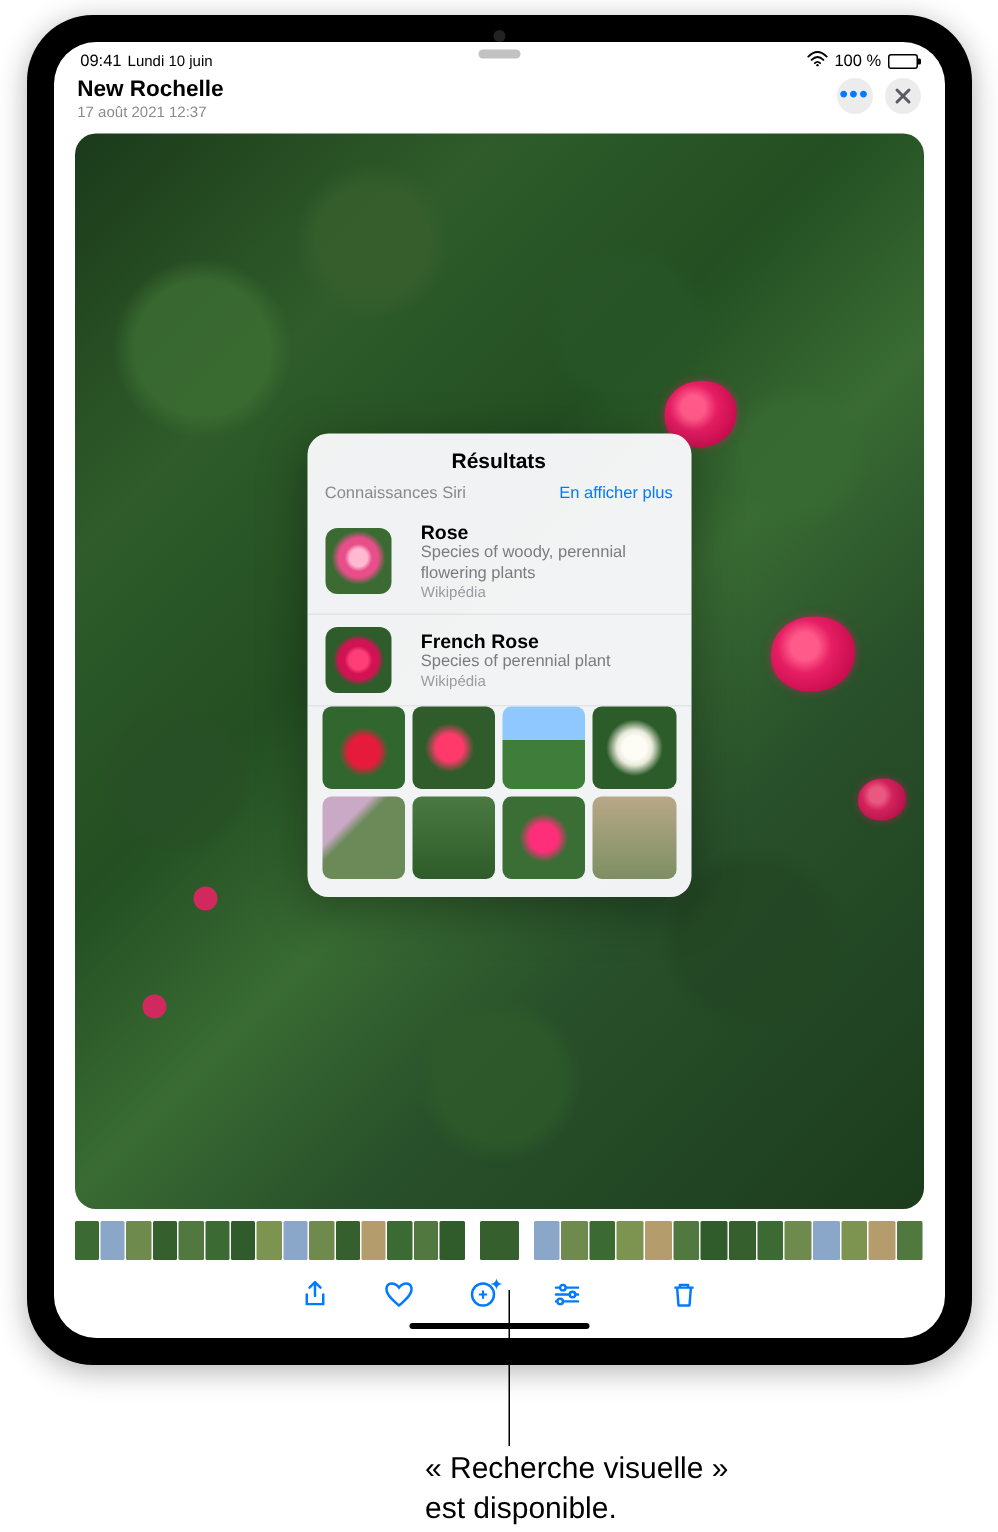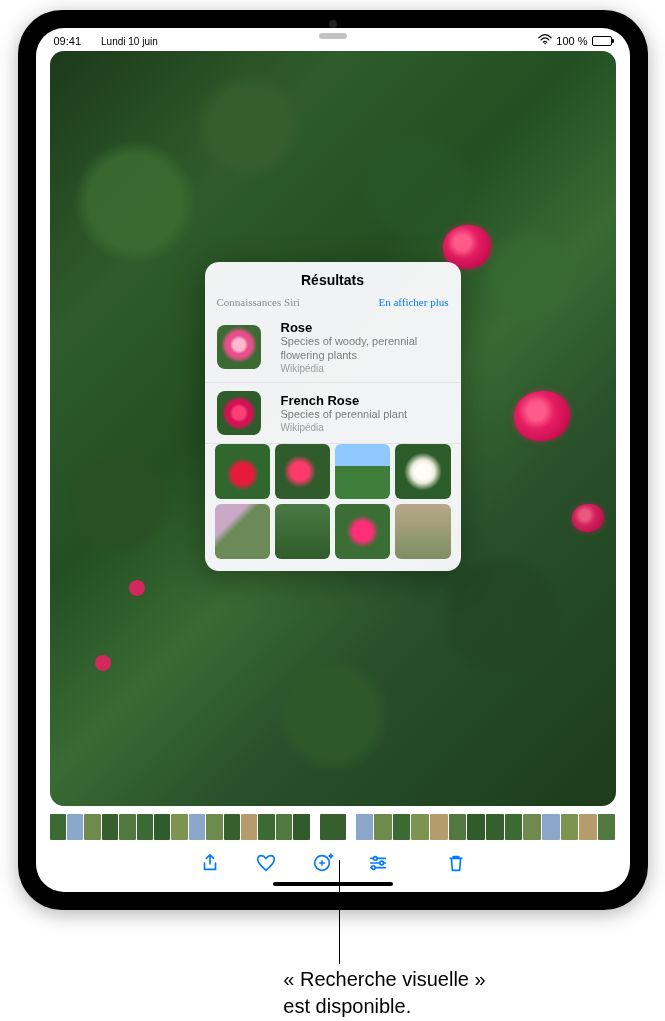--- a/index.html
+++ b/index.html
@@ -44,21 +44,21 @@
 
 .status-bar {
   display: flex;
   justify-content: space-between;
   align-items: center;
   padding: 6px 18px 2px;
   font-size: 11px;
   font-weight: 500;
   color: #000;
 }
-.status-left { display: flex; align-items: baseline; gap: 20px; }
+.status-left { display: flex; align-items: baseline; gap: 4px; }
 .status-right { display: flex; align-items: center; gap: 4px; }
 .status-pill {
   position: absolute;
   top: 5px;
   left: 50%;
   transform: translateX(-50%);
   width: 28px;
   height: 6px;
   border-radius: 3px;
   background: #666;
@@ -161,21 +161,20 @@
   font-weight: 600;
   font-size: 14px;
   padding: 10px 0 8px;
 }
 .popover-bar {
   display: flex;
   justify-content: space-between;
   padding: 0 12px 4px;
   font-size: 11px;
   color: #8a8a8e;
-  font-family: Liberation Serif, serif;
 }
 .popover-bar .more { color: #007aff; cursor: pointer; }
 .result-row {
   display: flex;
   gap: 20px;
   padding: 8px 12px;
   border-bottom: 1px solid rgba(0,0,0,.06);
   align-items: center;
 }
 .result-thumb {
@@ -296,20 +295,36 @@
           <svg viewBox="0 0 16 12">
               <path d="M1 4 Q8 -3 15 4 M3.5 6.5 Q8 2 12.5 6.5 M6 9 Q8 7 10 9" stroke="#000" stroke-width="1.4" fill="none" stroke-linecap="round"></path>
               <circle cx="8" cy="10.5" r=".9" fill="#000"></circle>
             </svg>
         </span>
         <span>100 %</span>
         <span class="battery-icon"><span class="battery-fill"></span></span>
       </div>
     </div>
 
+    <div class="header">
+      <div class="header-left">
+        <div class="header-title">New Rochelle</div>
+        <div class="header-sub">17 août 2021  12:37</div>
+      </div>
+      <div class="header-right">
+        <div class="circle-btn">
+          <span style="letter-spacing:1px;font-weight:700;">•••</span>
+        </div>
+        <div class="circle-btn">
+          <svg width="12" height="12" viewBox="0 0 12 12">
+              <path d="M2 2 L10 10 M10 2 L2 10" stroke="#5a5a60" stroke-width="2" stroke-linecap="round"></path>
+            </svg>
+        </div>
+      </div>
+    </div>
 
     <div class="photo-area">
       <div class="foliage1"></div>
       <div class="flower f1"></div>
       <div class="flower f2"></div>
       <div class="flower f3"></div>
       <div class="bud b1"></div>
       <div class="bud b2"></div>
 
       <div class="popover">

